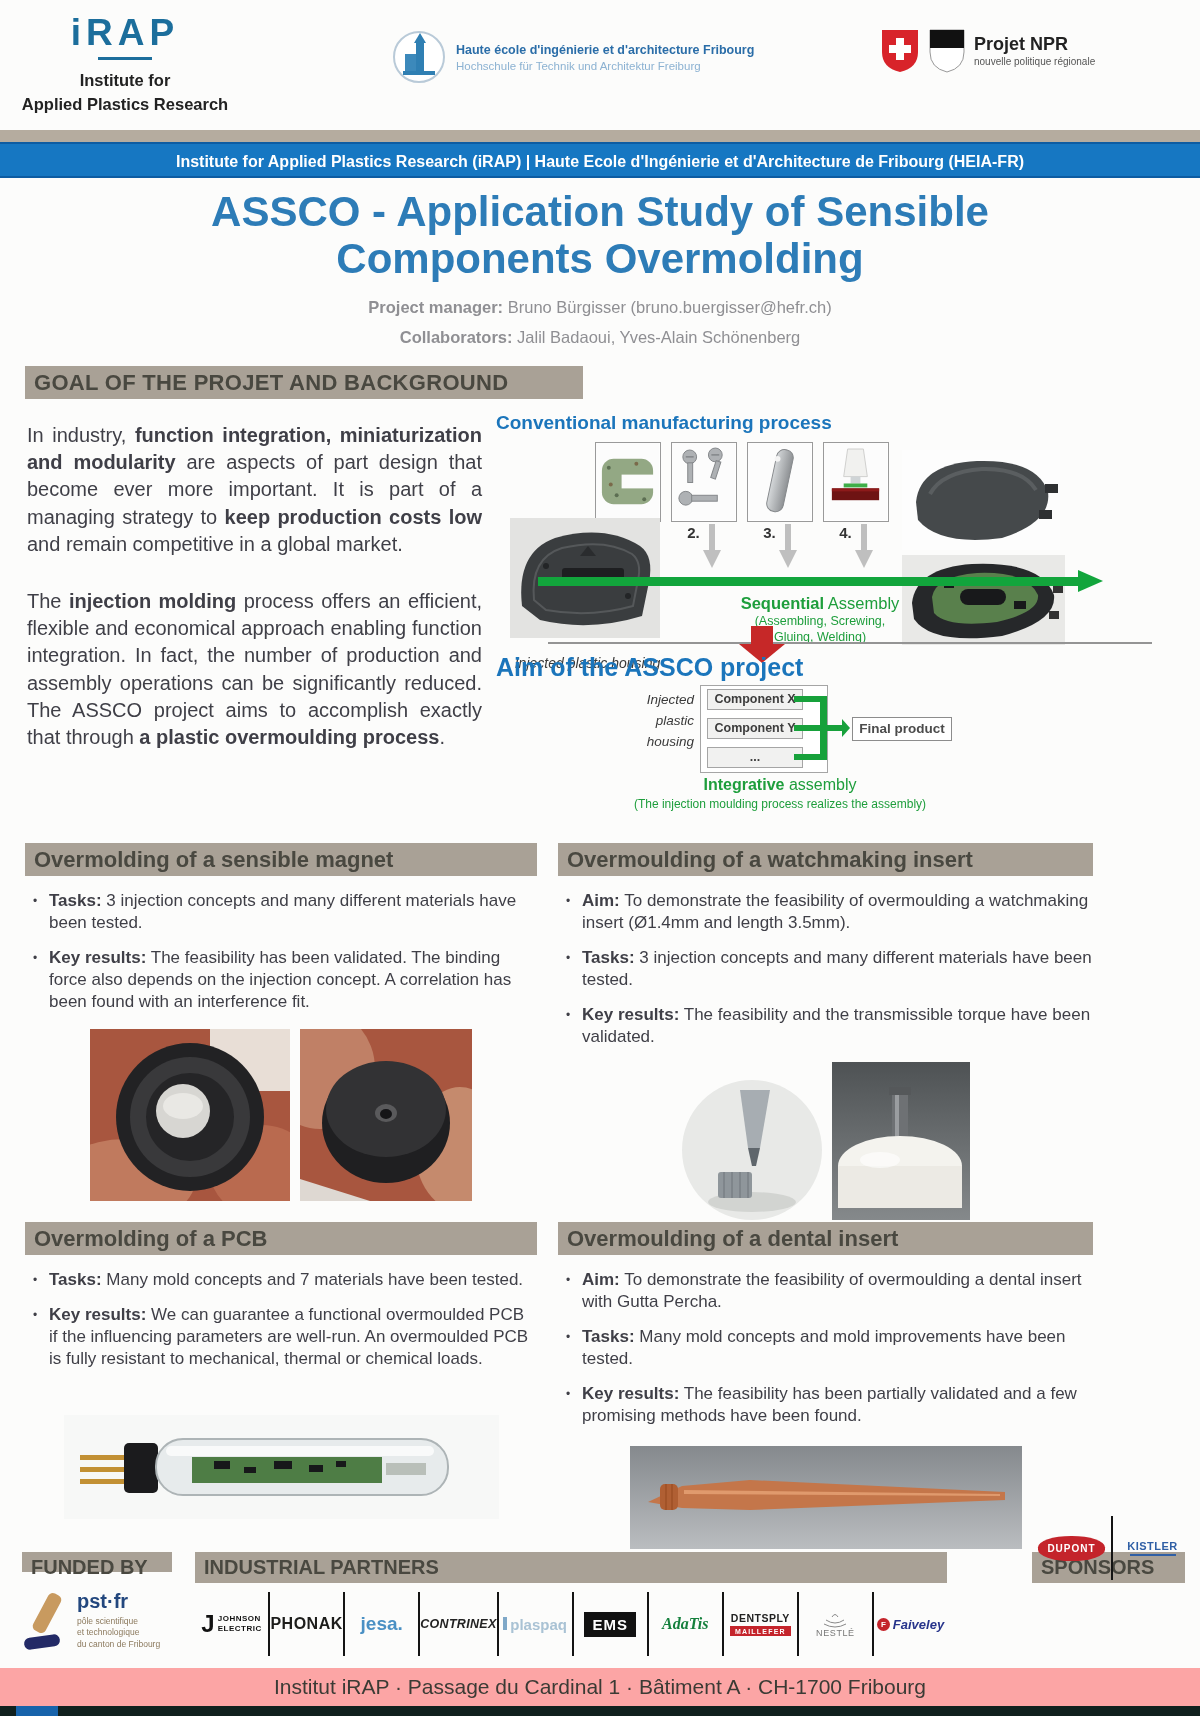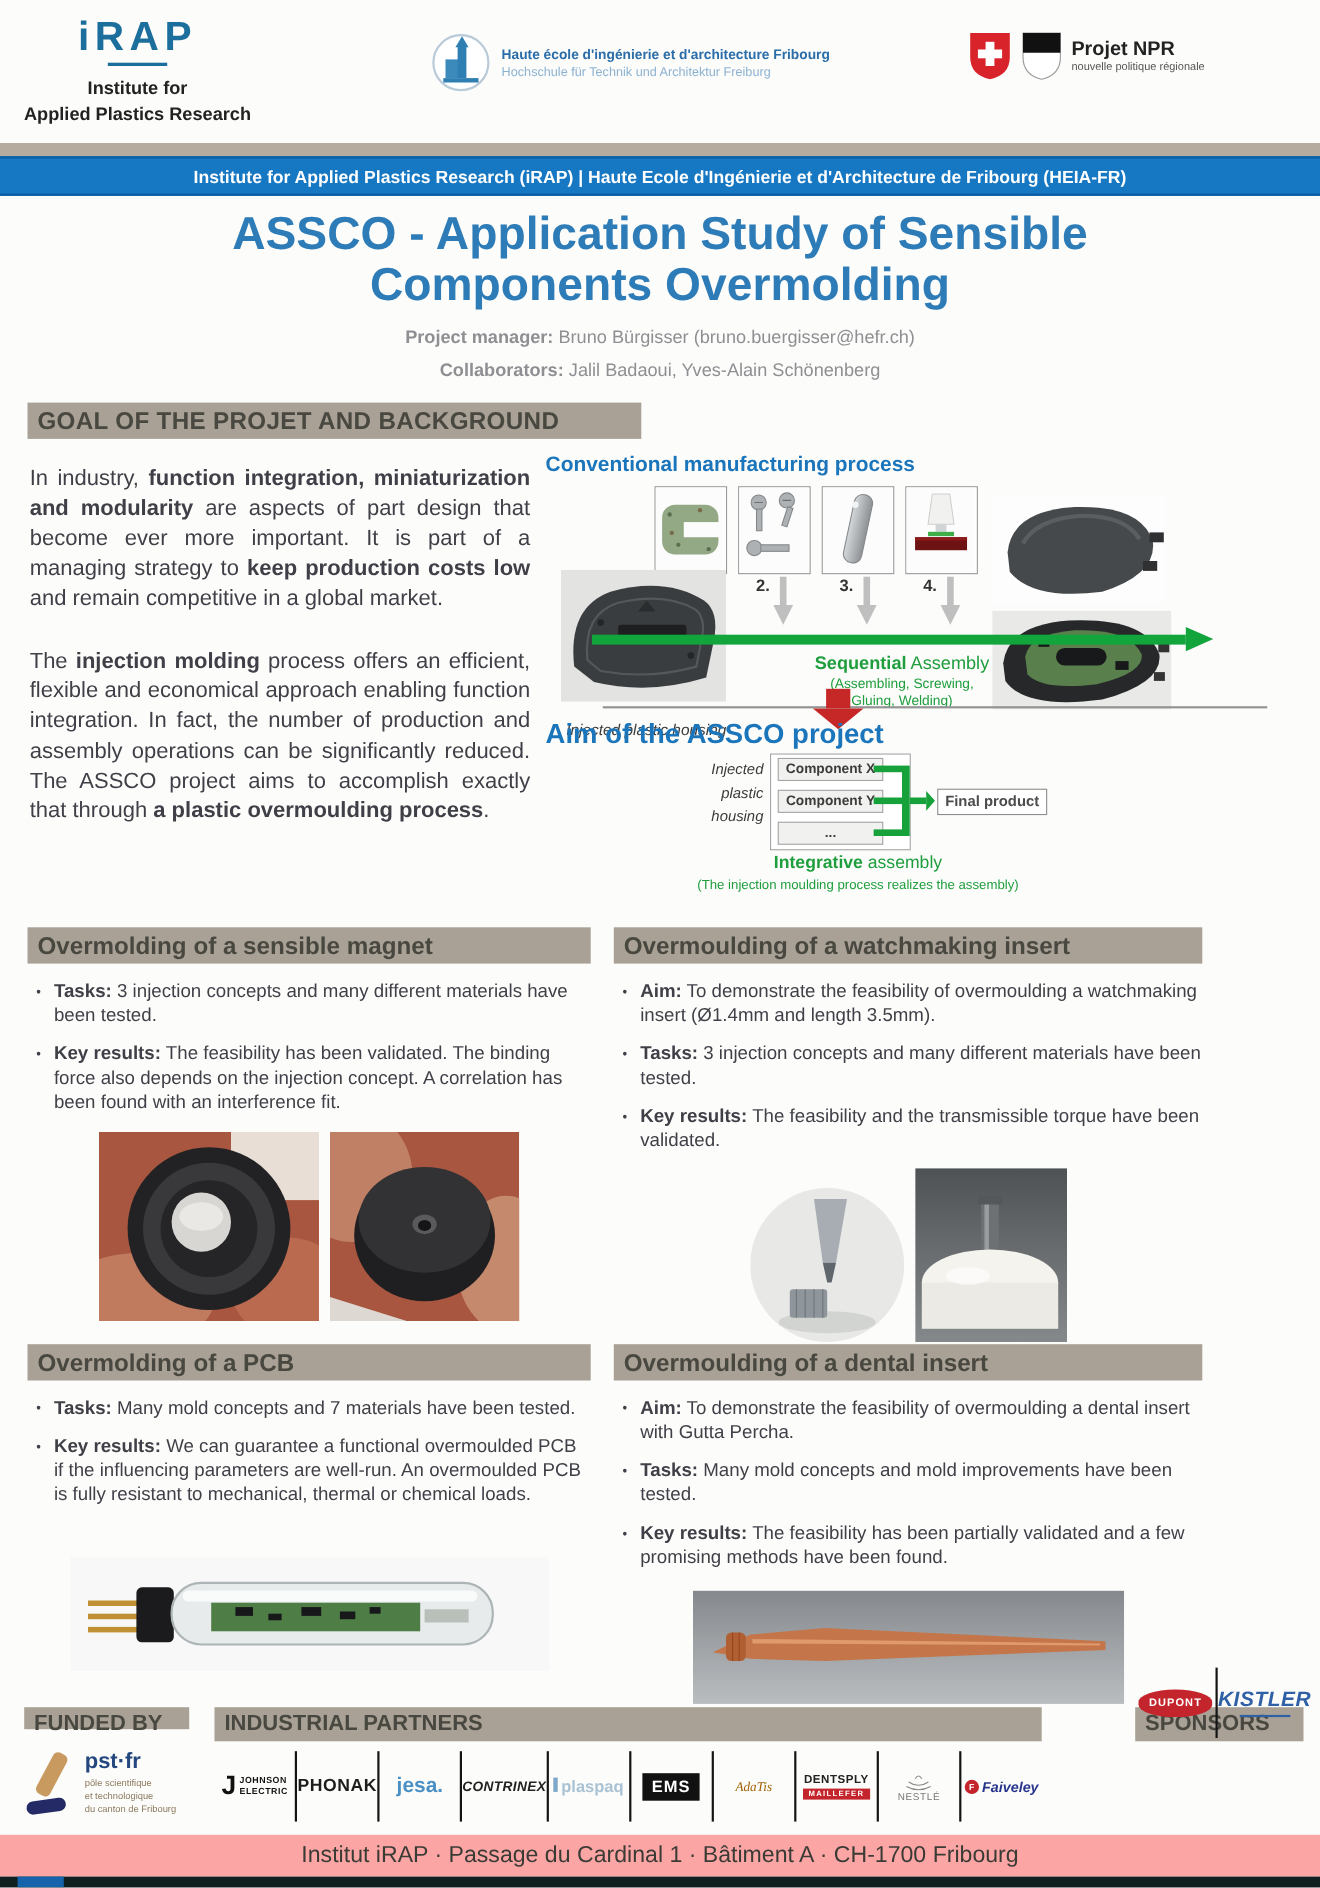--- a/index.html
+++ b/index.html
@@ -92,30 +92,30 @@
 
   .lg-johnson{display:flex;align-items:center;gap:3px;}
   .je-mark{font-size:24px;font-weight:800;color:#111;}
   .je-t{font-size:8px;font-weight:700;color:#111;letter-spacing:.5px;line-height:1.2;text-align:left;}
   .lg-phonak{font-size:16px;font-weight:800;color:#1d1d1b;letter-spacing:.5px;}
   .lg-jesa{font-size:19px;font-weight:bold;color:#4a90c4;}
   .lg-contrinex{font-size:12.5px;font-style:italic;font-weight:800;color:#222;letter-spacing:.3px;}
   .lg-plaspaq{font-size:15px;font-weight:600;color:#a9c2d4;}
   .lg-plaspaq::before{content:"";display:inline-block;width:4px;height:13px;background:#7fa8c8;margin-right:3px;}
   .lg-ems{background:#111;color:#fff;font-size:15px;font-weight:800;padding:4px 8px;letter-spacing:1px;}
-  .lg-adatis{font-family:"Liberation Serif",serif;font-style:italic;font-weight:400;font-size:12px;color:#a16207;}
+  .lg-adatis{font-family:"Liberation Serif",serif;font-style:italic;font-weight:700;font-size:16px;color:#15803d;}
   .dent-t1{font-size:10.5px;font-weight:800;color:#222;letter-spacing:.5px;}
   .dent-t2{font-size:7px;font-weight:700;color:#fff;background:#c4242b;padding:1.5px 5px;letter-spacing:1.2px;margin-top:2px;}
   .lg-nestle{font-size:9px;font-weight:400;color:#777;letter-spacing:.6px;}
   .lg-faiveley{display:flex;align-items:center;gap:3px;font-size:13px;font-style:italic;font-weight:800;color:#27348b;}
   .fv-dot{width:13px;height:13px;border-radius:50%;background:#c4242b;color:#fff;font-size:8px;font-weight:800;
           font-style:normal;display:flex;align-items:center;justify-content:center;}
   .lg-dupont{background:#c4242b;color:#fff;font-size:10px;font-weight:800;letter-spacing:1px;
              border-radius:50%/45%;padding:7px 9px;}
-  .lg-kistler{font-size:19px;font-weight:800;color:#2f5fa5;letter-spacing:.5px;font-style:italic;}
+  .lg-kistler{font-size:11px;font-weight:800;color:#2f5fa5;letter-spacing:.5px;}
   .kistler-bar{width:46px;height:2px;background:#2f5fa5;margin:2px auto 0;}
   .scell{flex:1;display:flex;flex-direction:column;align-items:center;justify-content:center;height:100%;}
 
   .address{left:0;top:1668px;width:1200px;height:38px;background:#fca5a5;color:#3b3b35;
            font-size:21px;text-align:center;line-height:38px;}
   .bottom-strip{left:0;top:1706px;width:1200px;height:10px;background:#10201e;}
   .bottom-blue{left:16px;top:1706px;width:42px;height:10px;background:#1763ab;}
 </style>
 </head>
 <body>

